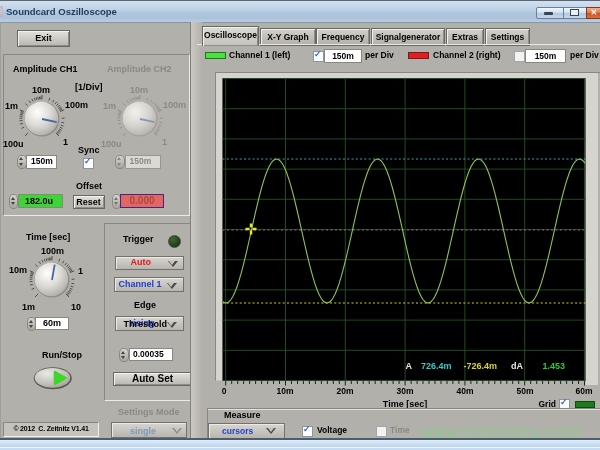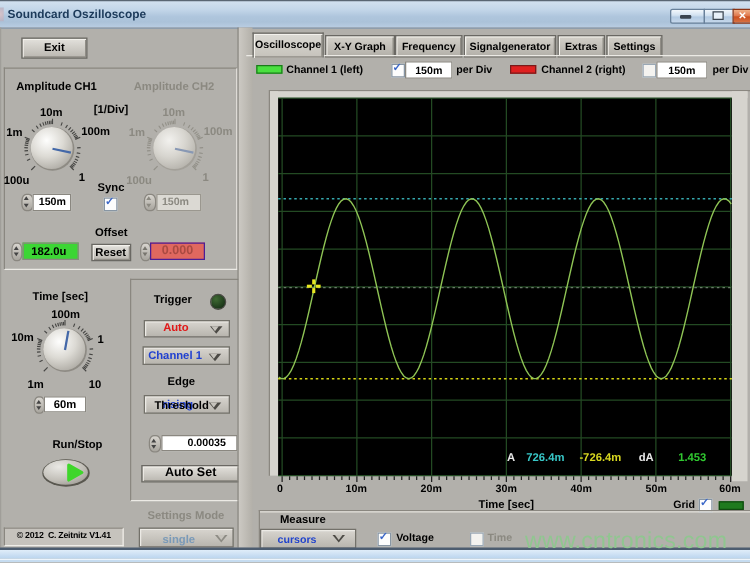--- a/index.html
+++ b/index.html
@@ -264,21 +264,21 @@
 <div class="abs" style="left:118.5px;top:278.5px;font-size:9px;font-weight:bold;color:#2040d0;">Channel 1</div>
 <div class="abs dar" style="left:166.5px;top:283px;"></div>
 <div class="abs f95" style="left:134px;top:300px;">Edge</div>
 <div class="abs dd" style="left:115px;top:316px;width:67px;height:13px;"></div>
 <div class="abs" style="left:130px;top:317.5px;font-size:9px;font-weight:bold;color:#2040d0;">rising</div>
 <div class="abs dar" style="left:166.5px;top:322px;"></div>
 <div class="abs f95" style="left:123.5px;top:319px;">Threshold</div>
 <div class="abs spinbx" style="left:119px;top:348px;width:8px;height:12px;"></div>
 <div class="abs" style="left:120.5px;top:350.5px;width:0;height:0;border-left:2.5px solid transparent;border-right:2.5px solid transparent;border-bottom:3px solid #444;"></div>
 <div class="abs" style="left:120.5px;top:355.5px;width:0;height:0;border-left:2.5px solid transparent;border-right:2.5px solid transparent;border-top:3px solid #444;"></div>
-<div class="abs" style="left:129px;top:348px;width:39px;height:10.5px;background:#fff;border:1px solid #8a8780;font-size:8.5px;font-weight:bold;padding-left:20px;line-height:10.5px;">0.00035</div>
+<div class="abs" style="left:129px;top:348px;width:39px;height:10.5px;background:#fff;border:1px solid #8a8780;font-size:8.5px;font-weight:bold;padding-left:3px;line-height:10.5px;">0.00035</div>
 <div class="abs btn" style="left:113px;top:372px;width:77px;height:12px;font-size:10px;line-height:12px;">Auto Set</div>
 
 <div class="abs f95 g" style="left:118px;top:406.5px;">Settings Mode</div>
 <div class="abs dd" style="left:111px;top:422px;width:74px;height:14px;"></div>
 <div class="abs" style="left:130px;top:425.5px;font-size:9px;font-weight:bold;color:#7a9ab8;">single</div>
 <div class="abs dar" style="left:172px;top:427.5px;border-top-color:#8d8b84;"></div>
 
 <div class="abs" style="left:3px;top:422px;width:94px;height:12.5px;background:#c6c3bd;border:1px solid #8a8780;border-right-color:#f0eee9;border-bottom-color:#f0eee9;font-size:7px;font-weight:bold;letter-spacing:-0.2px;text-align:center;line-height:12.5px;">© 2012&nbsp;&nbsp;C. Zeitnitz V1.41</div>
 
 <div class="abs" style="left:190px;top:22px;width:1px;height:416px;background:#82807a;"></div>

